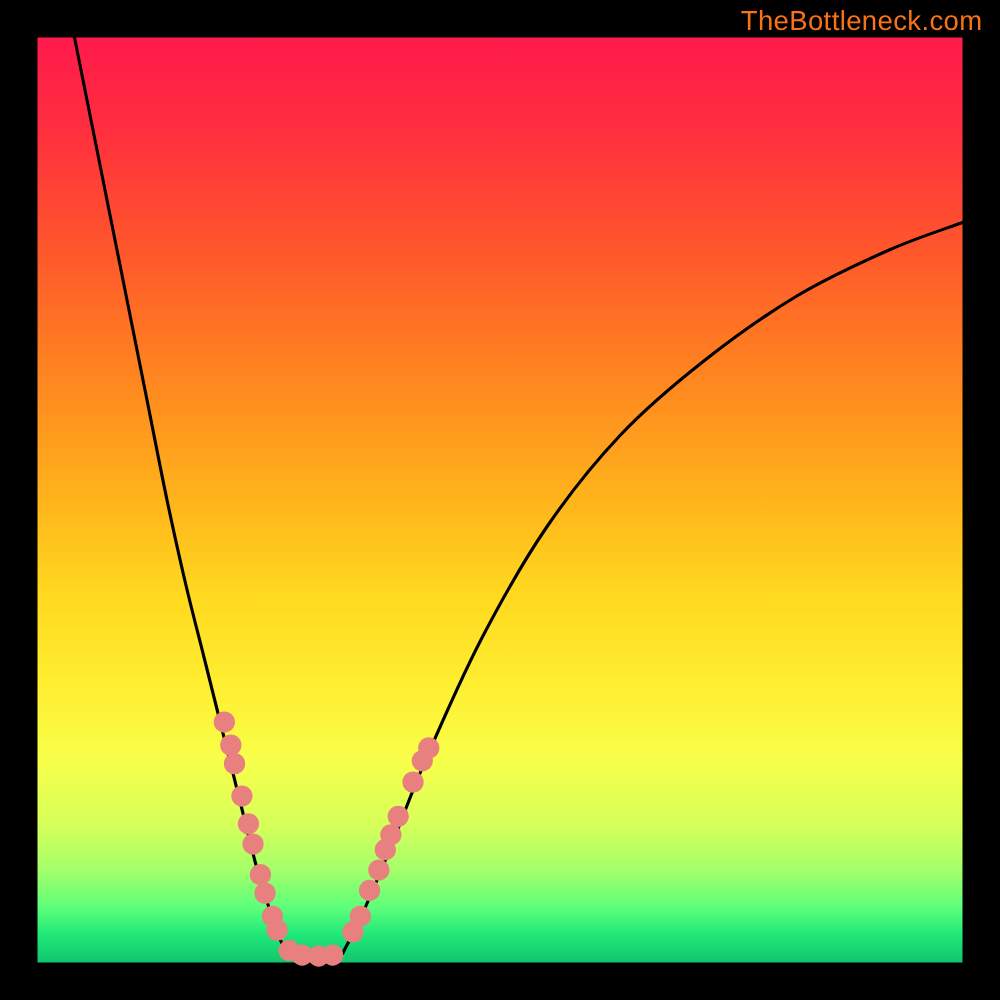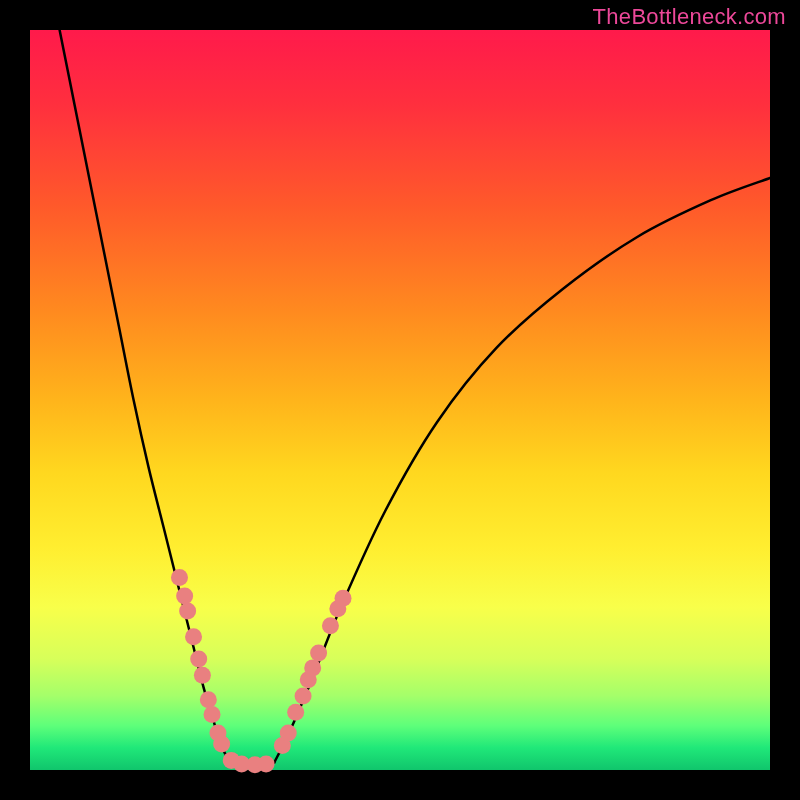--- a/index.html
+++ b/index.html
@@ -35,21 +35,21 @@
       #d7ff5a 85%,
       #a4ff6a 90%,
       #5eff7a 94%,
       #20e879 97%,
       #10c56c 100%);
   }
   .watermark {
     position: absolute;
     top: 4px;
     right: 14px;
-    color: #ec4899;
+    color: #f97316;
     font-size: 22px;
     letter-spacing: 0.3px;
     font-weight: 500;
     user-select: none;
     margin-left: 25px;
   }
   svg.curves {
     position: absolute;
     left: 0;
     top: 0;

